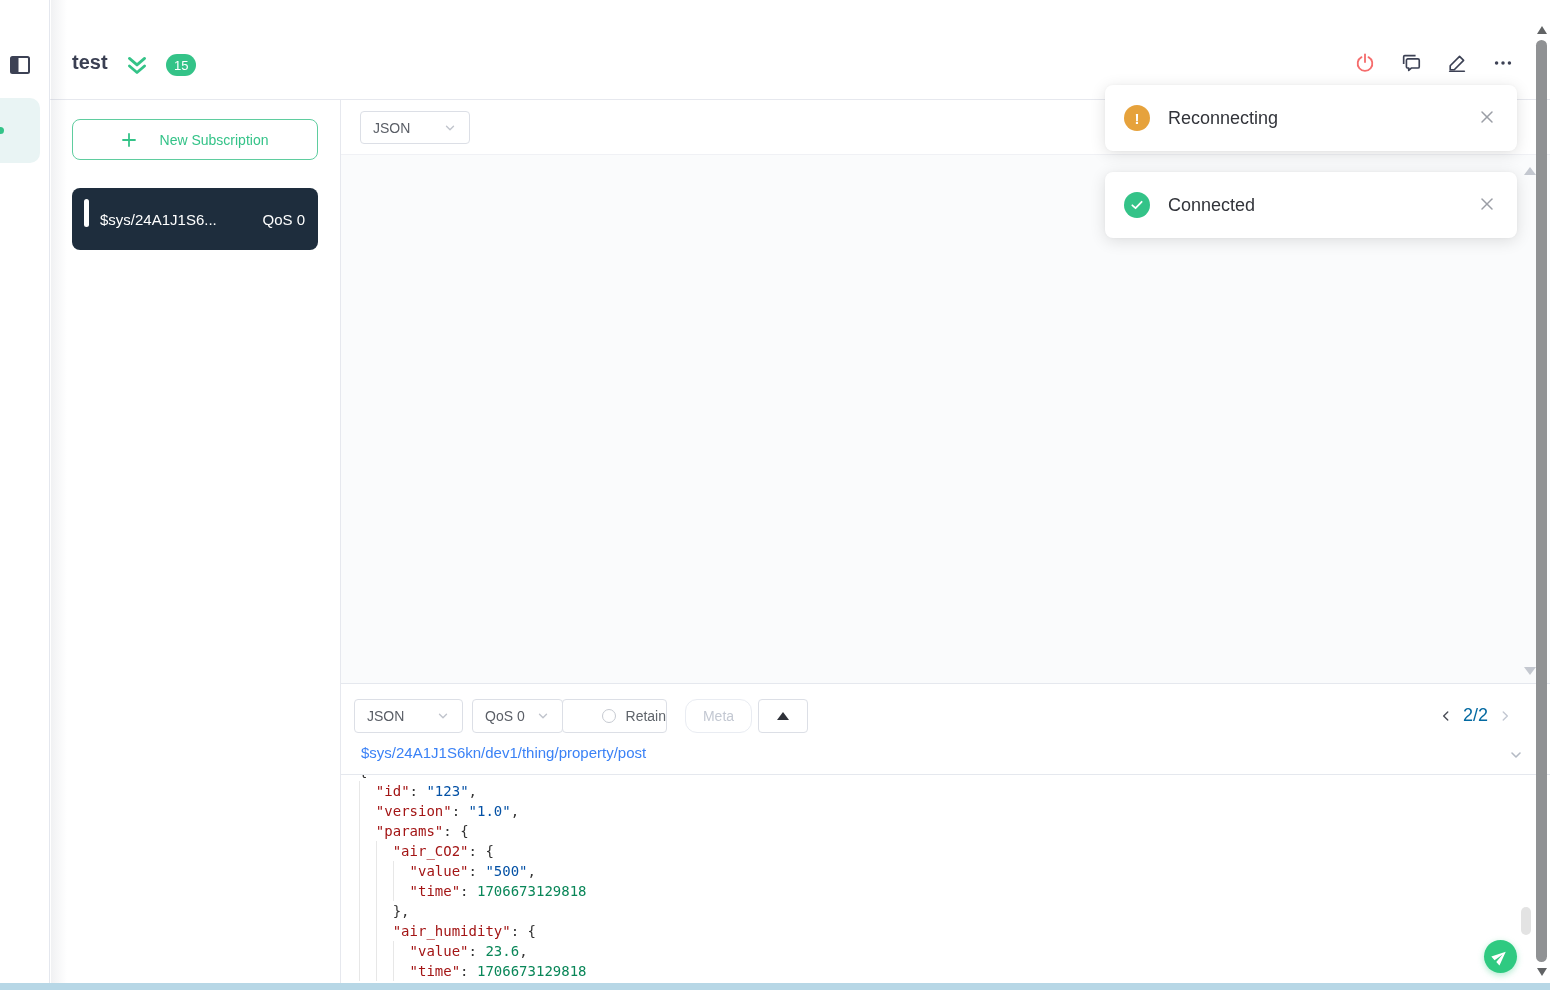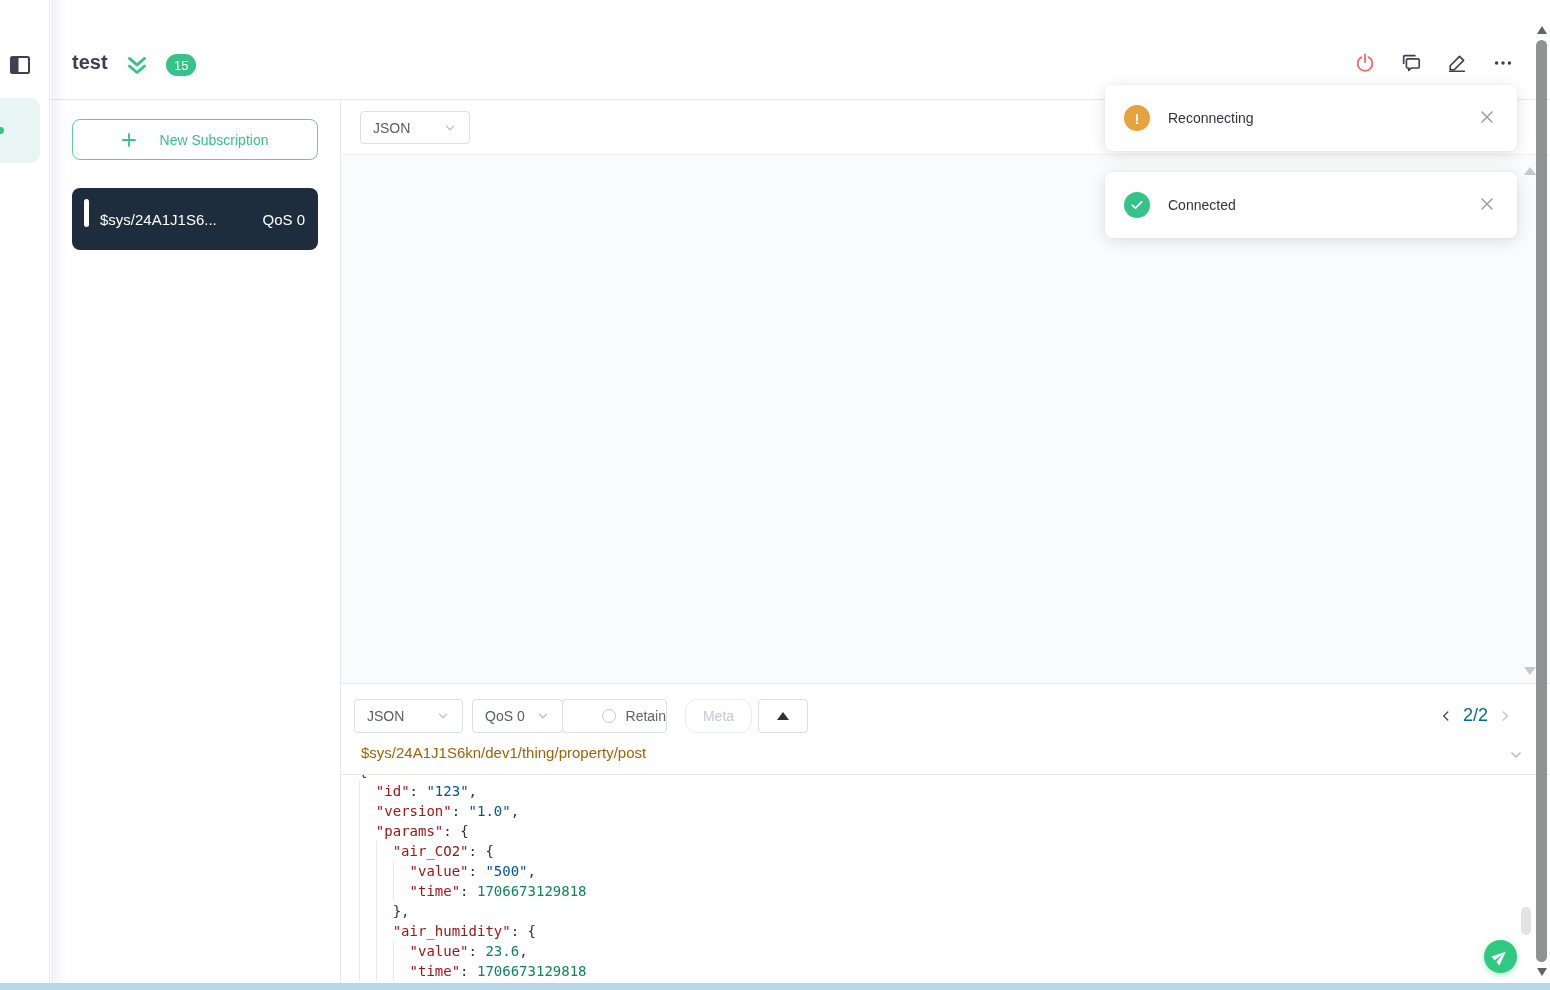--- a/index.html
+++ b/index.html
@@ -56,21 +56,21 @@
     display:flex; align-items:center; justify-content:flex-end; gap:10px; color:#5f646b; font-size:14px; cursor:pointer; background:#fff; }
   .radio-circle { width:14px; height:14px; border:1px solid #c6cad1; border-radius:50%; background:#fff; }
   .meta-btn { position:absolute; left:344px; top:14px; width:67px; height:34px; border:1px solid #e9ecf2; border-radius:12px;
     background:#fff; color:#c3c8d2; font-size:14px; display:flex; align-items:center; justify-content:center; }
   .collapse-btn { position:absolute; left:417px; top:14px; width:50px; height:34px; border:1px solid #dcdfe6; border-radius:4px;
     background:#fff; display:flex; align-items:center; justify-content:center; cursor:pointer; }
   .tri-up { width:0; height:0; border-left:6px solid transparent; border-right:6px solid transparent; border-bottom:8px solid #2e3138; }
   .pagination { position:absolute; left:1098px; top:20px; display:flex; align-items:center; gap:10px; font-size:18px; color:#0369a1; }
   .pg-btn { width:14px; height:14px; display:block; cursor:pointer; }
   .topic-row { position:absolute; left:0; top:49px; width:100%; height:41px; border-bottom:1px solid #e5e8ee; background:#fff; }
-  .topic-text { position:absolute; left:20px; top:10px; font-size:15px; color:#a16207; }
+  .topic-text { position:absolute; left:20px; top:10px; font-size:15px; color:#3b82f6; }
   .topic-chevron { position:absolute; right:26px; top:13px; width:16px; height:16px; cursor:pointer; }
 
   
   .editor { position:absolute; left:0; top:90px; width:1181px; height:208px; overflow:hidden; background:#fff; cursor:text; }
   .code-wrap { margin-top:-14px; padding-left:18px; font-family:"DejaVu Sans Mono", monospace; font-size:14px; line-height:20px; }
   .code-line { height:20px; white-space:pre; }
   .ind { display:inline-block; width:2ch; height:20px; border-left:1px solid #e7e7e7; vertical-align:top; }
   .tk-key { color:var(--tkKey); }
   .tk-str { color:var(--tkStr); }
   .tk-num { color:var(--tkNum); }
@@ -80,21 +80,21 @@
     display:flex; align-items:center; justify-content:center; cursor:pointer; box-shadow:0 2px 6px rgba(47,202,129,.4); z-index:6; }
 
   
   .toast { position:absolute; left:1105px; width:412px; height:66px; background:#fff; border-radius:8px; z-index:30;
     box-shadow:0 3px 16px rgba(0,0,0,0.12), 0 0 3px rgba(0,0,0,0.04); display:flex; align-items:center; padding-left:19px; }
   .toast-1 { top:85px; }
   .toast-2 { top:172px; }
   .toast-icon { width:26px; height:26px; border-radius:50%; display:flex; align-items:center; justify-content:center; flex:none; }
   .toast-icon.warning { background:var(--warning); }
   .toast-icon.success { background:var(--accent); }
-  .toast-text { margin-left:18px; font-size:14px; color:#32343a; }
+  .toast-text { margin-left:18px; font-size:18px; color:#32343a; }
   .toast-close { position:absolute; right:20px; top:22px; width:20px; height:20px; cursor:pointer; }
 
   
   .win-scrollbar { position:absolute; right:0; top:0; width:15px; height:990px; z-index:10; }
   .ws-up { position:absolute; left:2px; top:26px; width:0; height:0; border-left:5.5px solid transparent; border-right:5.5px solid transparent; border-bottom:8px solid #616365; cursor:pointer; }
   .ws-thumb { position:absolute; left:1px; top:40px; width:11px; height:922px; background:#909294; border-radius:6px; cursor:pointer; }
   .ws-down { position:absolute; left:2px; top:968px; width:0; height:0; border-left:5.5px solid transparent; border-right:5.5px solid transparent; border-top:8px solid #616365; cursor:pointer; }
 
   .bottom-strip { position:absolute; left:0; top:983px; width:1550px; height:7px; background:#b7d7e6; z-index:8; }
 

